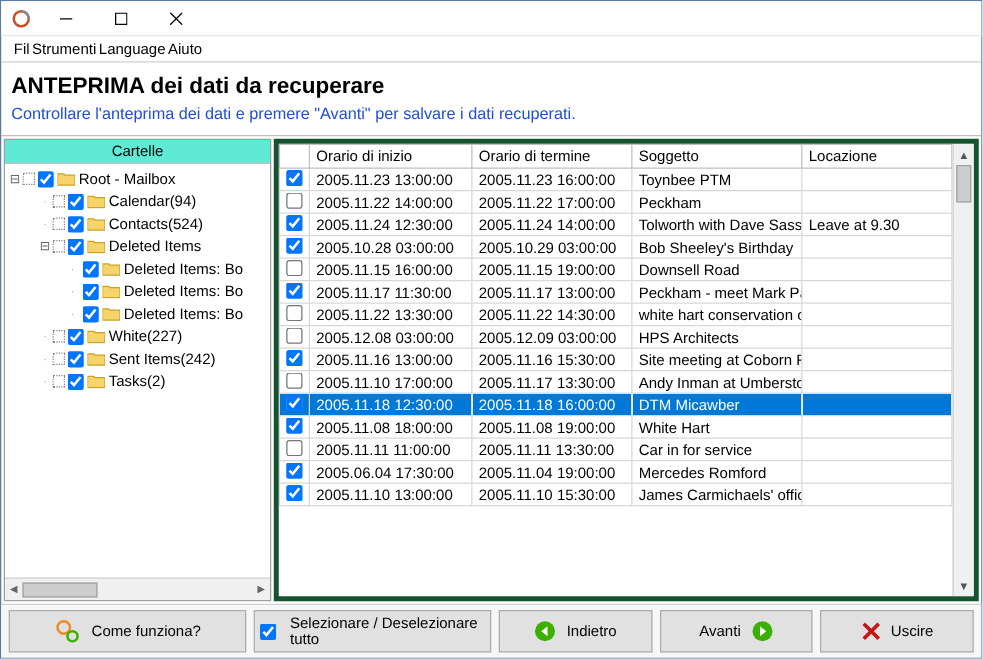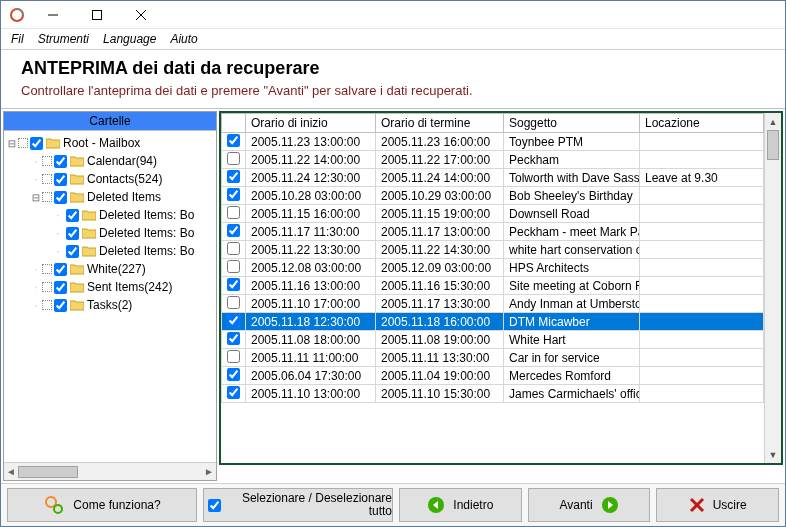--- a/index.html
+++ b/index.html
@@ -3,36 +3,36 @@
 <meta charset="utf-8">
 <style>
 * { box-sizing: border-box; font-family: "Segoe UI", Tahoma, sans-serif; }
 html, body { margin: 0; padding: 0; width: 786px; height: 527px; overflow: hidden; background: #fff; }
 .window { border: 1px solid #5a7aa0; width: 786px; height: 527px; display: flex; flex-direction: column; background: #fff; }
 .titlebar { display: flex; align-items: center; height: 28px; background: #fff; border-bottom: 1px solid #e6e6e6; font-size: 12px; }
 .titlebar .icon { width: 16px; height: 16px; margin: 0 6px 0 8px; display: inline-flex; align-items: center; justify-content: center; }
 .titlebar .title { flex: 1; color: #000; }
 .winbtns { display: flex; }
 .winbtn { width: 44px; height: 28px; display: flex; align-items: center; justify-content: center; color: #000; }
-.menubar { display: flex; gap: 14px; padding: 3px 10px; font-size: 12px; border-bottom: 1px solid #d0d0d0; font-style: italic; }
+.menubar { display: flex; gap: 2px; padding: 3px 10px; font-size: 12px; border-bottom: 1px solid #d0d0d0; }
 .menubar span { cursor: default; }
-.header { padding: 8px 20px 10px 20px; }
+.header { padding: 8px 20px 10px 8px; }
 .header h1 { margin: 0 0 4px 0; font-size: 18px; font-weight: 700; }
-.header p { margin: 0; font-size: 13px; color: #7f1d1d; }
+.header p { margin: 0; font-size: 13px; color: #1d4ed8; }
 .body { flex: 1; display: flex; border-top: 1px solid #c0c0c0; min-height: 0; }
 .tree-pane { width: 214px; display: flex; flex-direction: column; border: 1px solid #a0a0a0; margin: 2px 1px 2px 2px; }
-.tree-head { text-align: center; font-size: 12px; padding: 2px 0; border-bottom: 1px solid #bfbfbf; background: #3b82f6; }
+.tree-head { text-align: center; font-size: 12px; padding: 2px 0; border-bottom: 1px solid #bfbfbf; background: #5eead4; }
 .tree-body { flex: 1; overflow: auto; font-size: 12px; padding: 3px 0; }
 .tree-row { display: flex; align-items: center; white-space: nowrap; padding: 0 2px; height: 18px; }
 .tree-row .tw { display:inline-block; text-align:center; width:12px; color:#666; font-size:10px; cursor:default; user-select:none;}
 .tree-row input[type=checkbox]{ margin:0 3px 0 2px; width:13px; height:13px; }
 .folder-icon { width:14px; height:12px; margin-right:3px; }
 .tree-hscroll { height: 18px; border-top: 1px solid #d0d0d0; display:flex; align-items:center; background:#f0f0f0; font-size:10px; color:#666;}
 .tree-hscroll .thumb { height:12px; background:#cdcdcd; border:1px solid #a0a0a0; }
-.grid-pane { flex: 1; display: flex; border: 2px solid #14532d; margin: 2px 2px 18px 1px; min-width: 0;}
+.grid-pane { flex: 1; display: flex; border: 4px solid #14532d; margin: 2px 2px 2px 1px; min-width: 0;}
 .grid-inner { flex:1; overflow: hidden; display:flex; min-width:0;}
 .grid-table-wrap { flex:1; overflow:hidden; }
 table.grid { border-collapse: collapse; width: 100%; table-layout: fixed; font-size: 12px; }
 table.grid th { text-align:left; font-weight:400; padding:2px 5px; border:1px solid #bfbfbf; background:#fff; height:18px; white-space:nowrap; overflow:hidden;}
 table.grid td { padding:1px 5px; border:1px solid #d7d7d7; height:18px; white-space:nowrap; overflow:hidden; text-overflow: clip;}
 table.grid td.chk { text-align:center; padding:0; }
 table.grid td.chk input { margin:0; width:13px; height:13px; }
 tr.sel td { background:#0078d7; color:#fff; }
 .grid-vscroll { width:17px; background:#f0f0f0; border-left:1px solid #d0d0d0; position:relative;}
 .grid-vscroll .arrow { height:17px; display:flex; align-items:center; justify-content:center; font-size:9px; color:#555; }
@@ -340,21 +340,21 @@
   <div class="footer-btns">
     <div class="btn small">
       <svg width="22" height="22" viewBox="0 0 22 22">
           <circle cx="8" cy="8" r="5" fill="none" stroke="#f08a24" stroke-width="2"></circle>
           <circle cx="15" cy="15" r="4" fill="none" stroke="#3bb000" stroke-width="2"></circle>
         </svg>
       <span>Come funziona?</span>
     </div>
     <div class="btn small">
       <input type="checkbox" checked="" style="pointer-events: none;">
-      <span style="text-align:right;line-height:1.1">Selezionare / Deselezionare tutto</span>
+      <span style="text-align:left;line-height:1.1">Selezionare / Deselezionare tutto</span>
     </div>
     <div class="btn">
       <svg width="18" height="18" viewBox="0 0 18 18">
           <circle cx="9" cy="9" r="8" fill="#3bb000"></circle>
           <path d="M11 5 L6 9 L11 13 Z" fill="#fff"></path>
         </svg>
       <span>Indietro</span>
     </div>
     <div class="btn">
       <span>Avanti</span>

